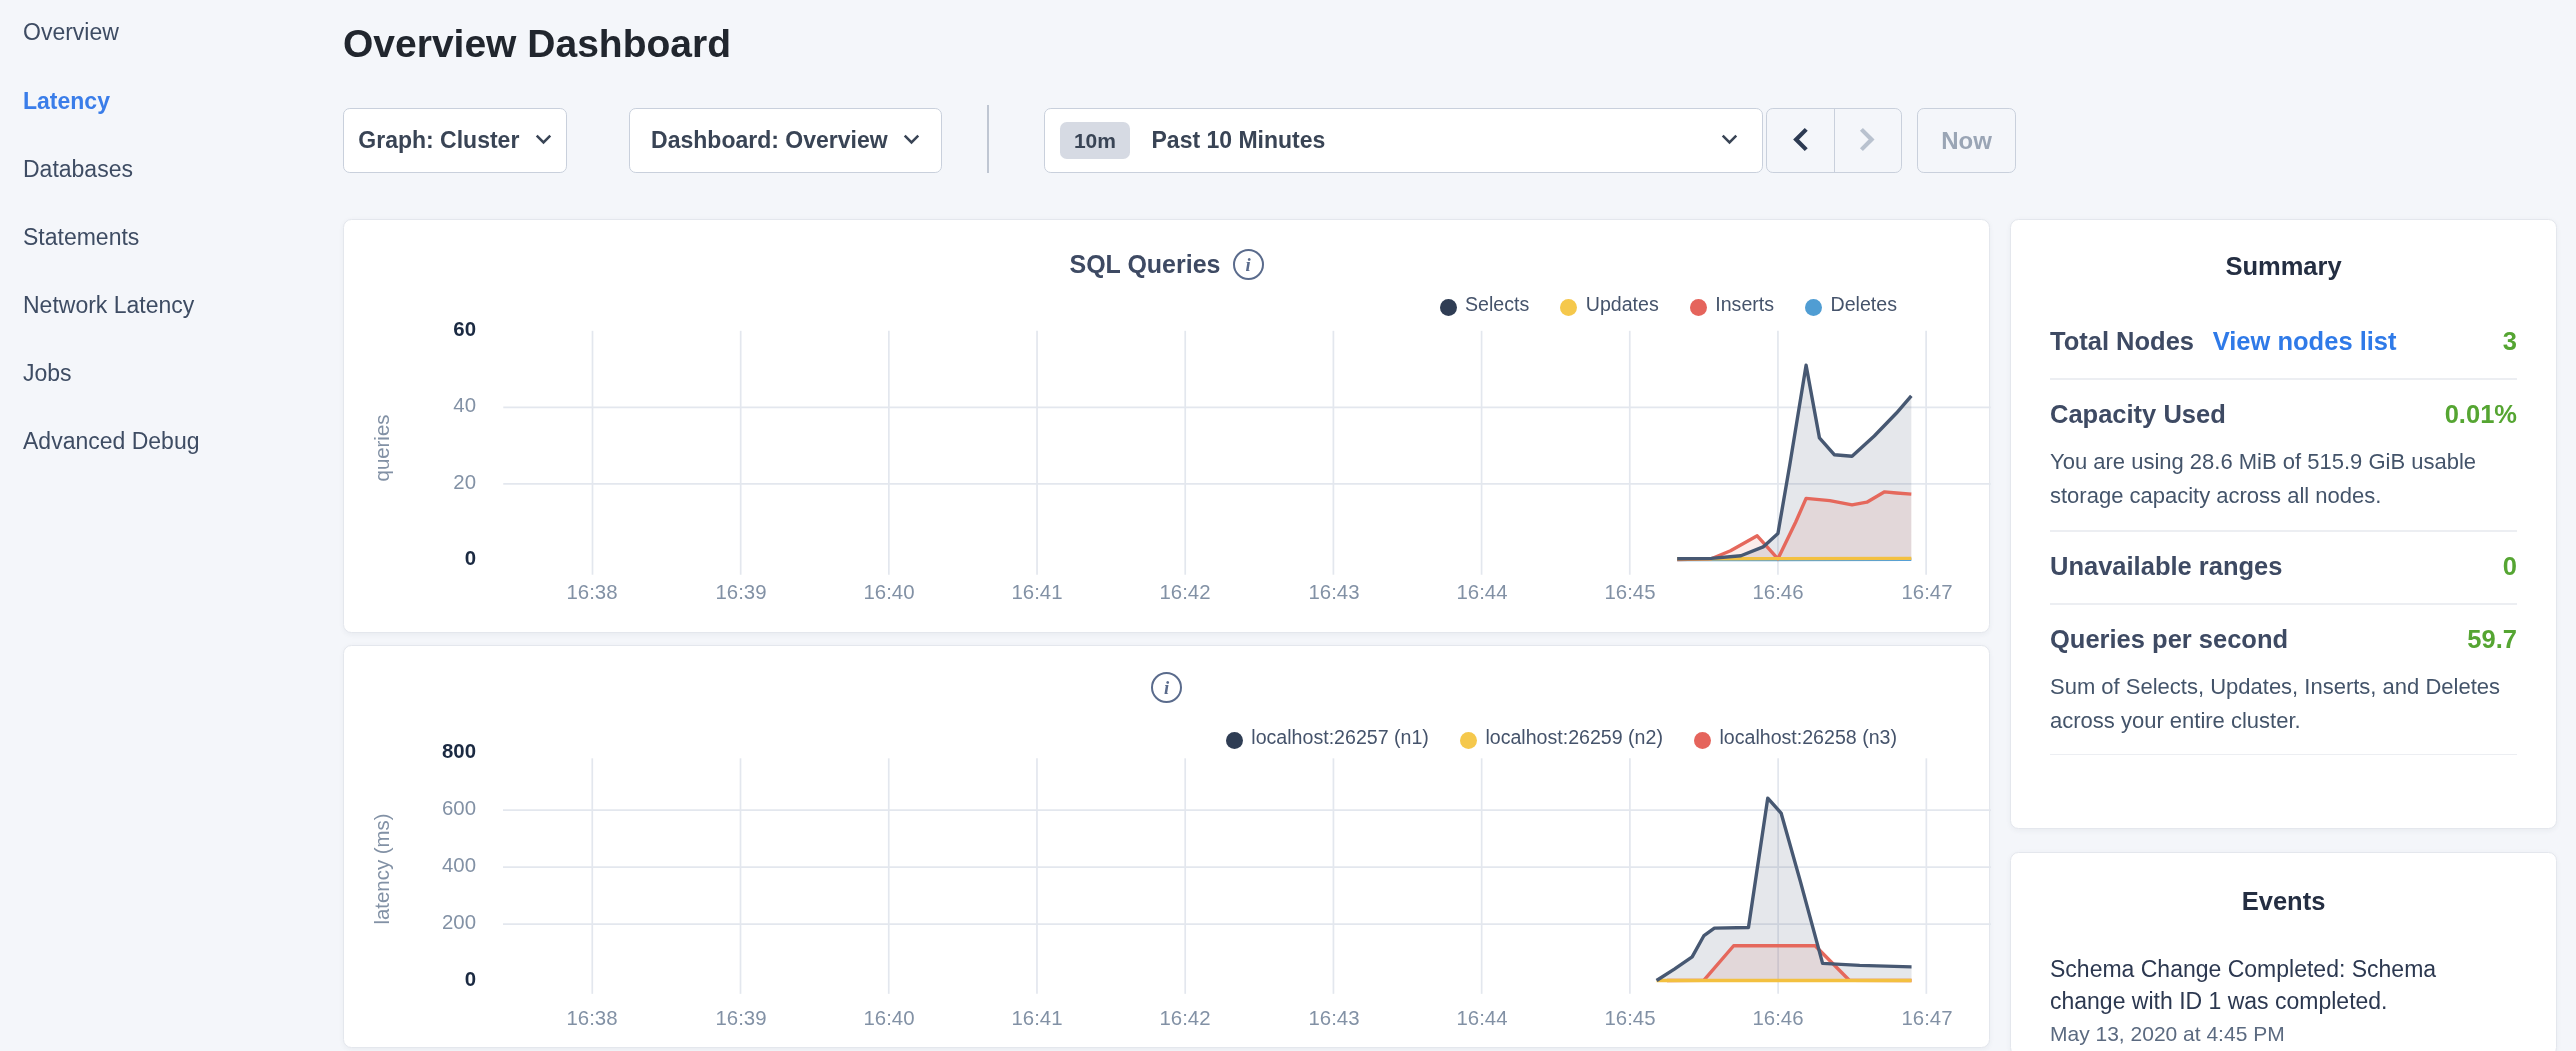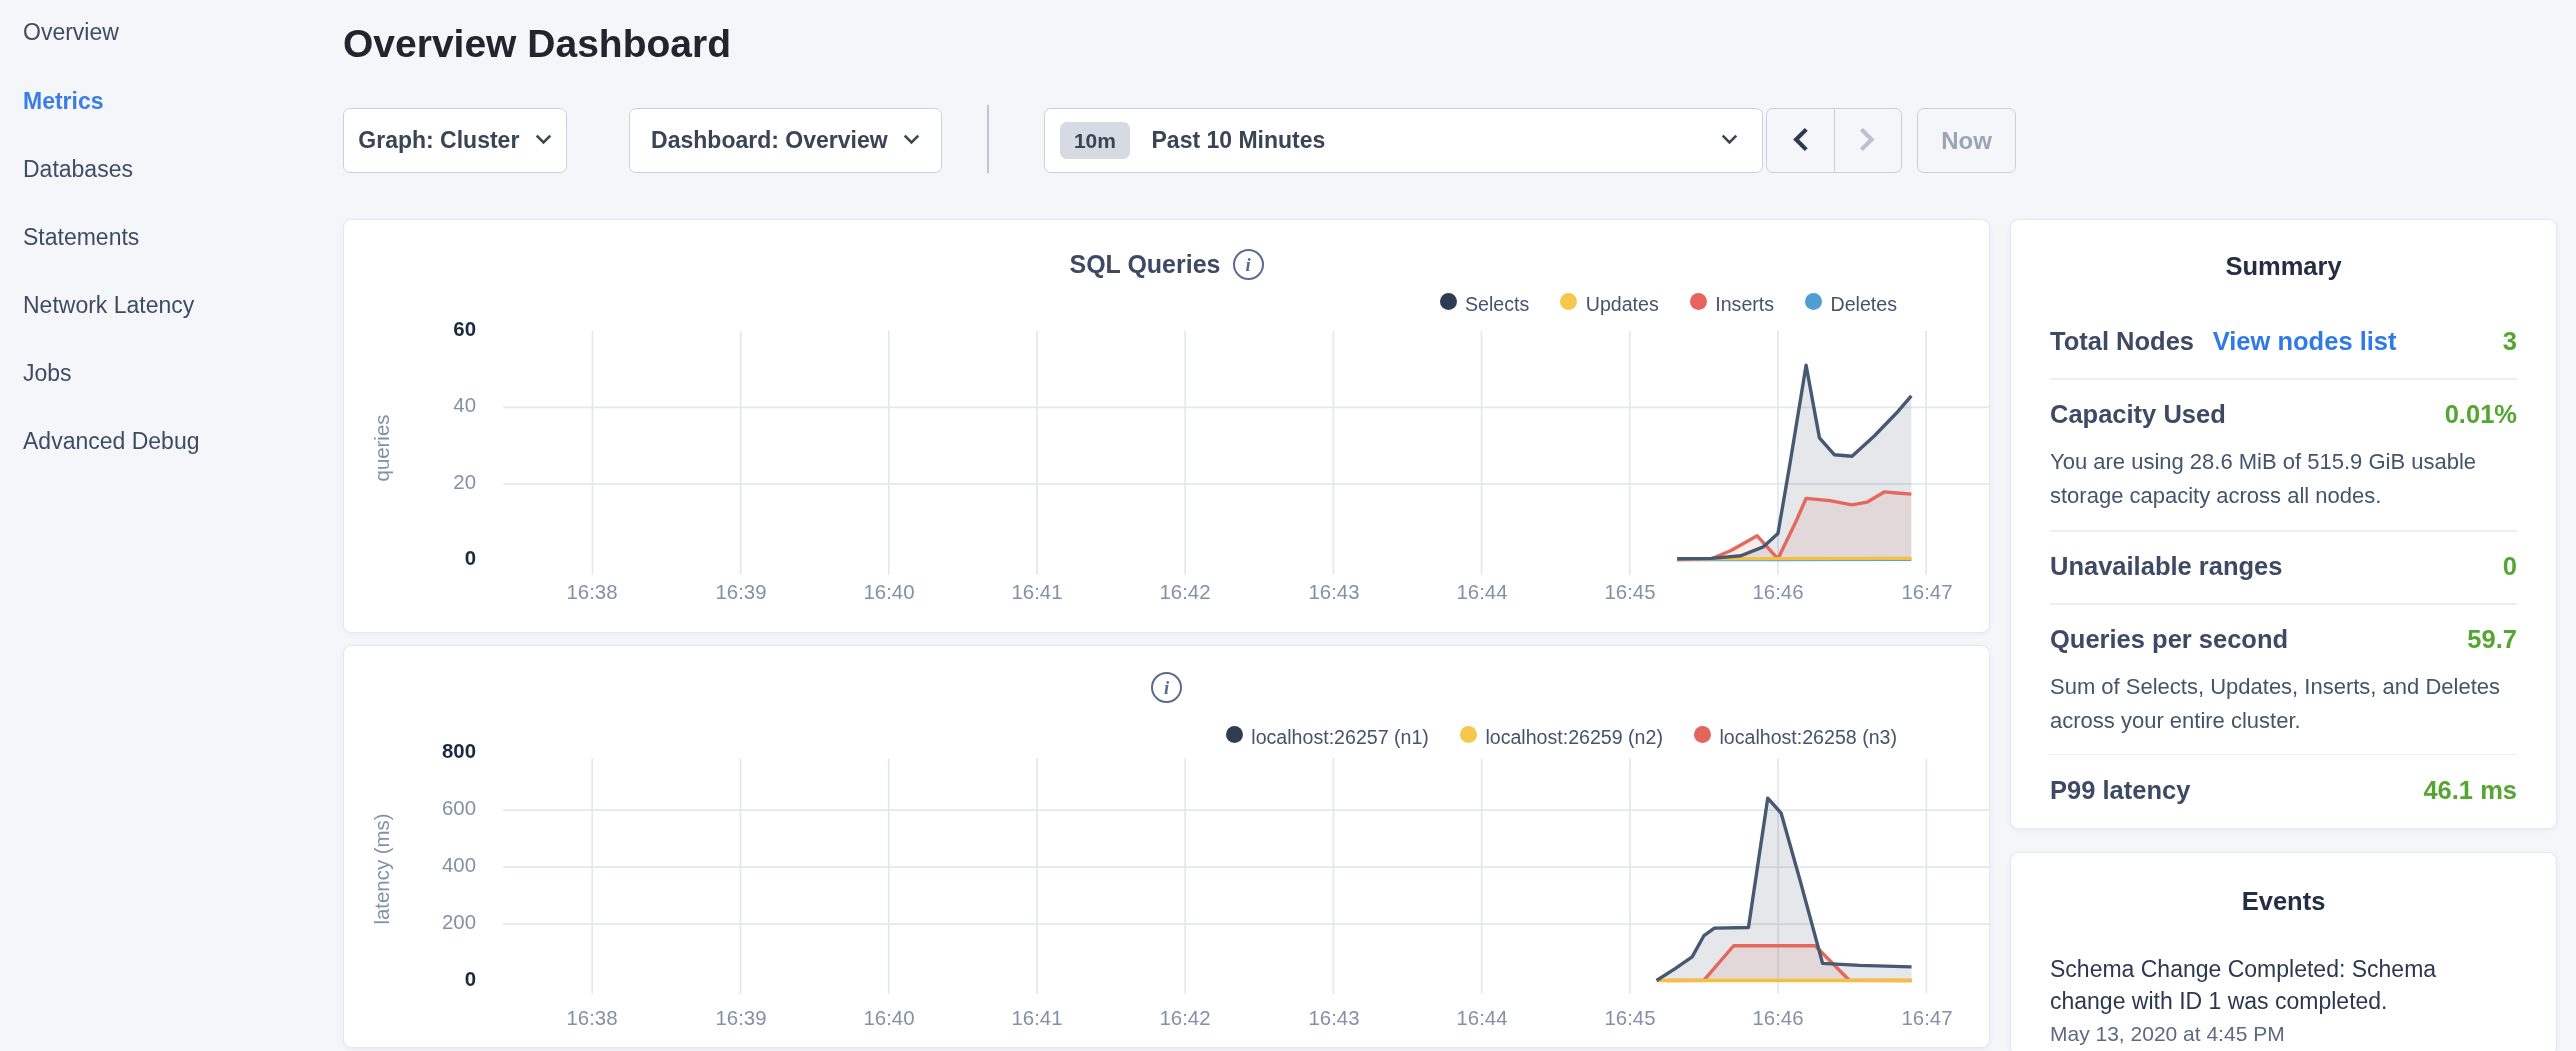--- a/index.html
+++ b/index.html
@@ -39,21 +39,21 @@
   #lat-card { left:343px; top:645px; width:1647px; height:403px; }
   #summary-card { left:2010px; top:219px; width:547px; height:610px; padding:0 39px; overflow:hidden; }
   #events-card  { left:2010px; top:852px; width:547px; height:204px; padding:0 39px; overflow:hidden; }
 
   .chart-title-row { position:absolute; left:0; right:0; display:flex; align-items:center; justify-content:center; gap:12px; }
   .chart-title { font-size:25px; font-weight:bold; color:#3e4a63; }
   .info-icon { width:31px; height:31px; border:2.6px solid #5a6b8c; border-radius:50%; color:#5a6b8c;
                font-size:18.7px; font-weight:bold; font-family:"Liberation Serif", serif; font-style:italic;
                display:flex; align-items:center; justify-content:center; cursor:pointer; }
   .legend { position:absolute; right:92px; display:flex; gap:31px; align-items:center; }
-  .legend-item { display:flex; align-items:flex-start; gap:8.5px; cursor:pointer; }
+  .legend-item { display:flex; align-items:flex-end; gap:8.5px; cursor:pointer; }
   .legend-dot { width:17px; height:17px; border-radius:50%; }
   .legend-label { font-size:19.6px; color:#45536b; }
 
   .ytick, .xtick { position:absolute; font-size:20.4px; color:#8291a5; }
   .ytick { text-align:right; }
   .ytick.strong { color:#1b2a42; font-weight:bold; }
   .xtick { text-align:center; }
   .axis-unit { position:absolute; font-size:20.4px; color:#8291a5; white-space:nowrap;
                transform:translate(-50%,-50%) rotate(-90deg); }
 
@@ -70,21 +70,21 @@
   
   .e-title { margin-top:34px; text-align:center; font-size:25.5px; font-weight:bold; color:#242e42; }
   .e-text { margin-top:37px; font-size:23px; color:#2c3850; line-height:32px; }
   .e-time { margin-top:5.1px; font-size:21px; color:#5b6a80; }
 </style>
 </head>
 <body>
 
 <nav class="sidebar">
   <div class="side-item" style="top:18.7px">Overview</div>
-  <div class="side-item active" style="top:88px">Metrics</div>
+  <div class="side-item active" style="top:88px">Latency</div>
   <div class="side-item" style="top:156px">Databases</div>
   <div class="side-item" style="top:224px">Statements</div>
   <div class="side-item" style="top:292px">Network Latency</div>
   <div class="side-item" style="top:360px">Jobs</div>
   <div class="side-item" style="top:428px">Advanced Debug</div>
 </nav>
 
 <h1 class="page-title">Overview Dashboard</h1>
 
 <div class="ctrl" style="left:343px; width:224px; justify-content:center; gap:15.3px;">
@@ -275,24 +275,20 @@
   </div>
   <div class="s-div mt26"></div>
 
   <div class="s-row mt24">
     <span class="s-label">Queries per second</span>
     <span class="s-value">59.7</span>
   </div>
   <div class="s-desc">Sum of Selects, Updates, Inserts, and Deletes across your entire cluster.</div>
   <div class="s-div mt18"></div>
 
-  <div class="s-row mt24">
-    <span class="s-label">P99 latency</span>
-    <span class="s-value">46.1 ms</span>
-  </div>
 </aside>
 
 <aside class="card" id="events-card">
   <div class="e-title">Events</div>
   <div class="e-text">Schema Change Completed: Schema change with ID 1 was completed.</div>
   <div class="e-time">May 13, 2020 at 4:45 PM</div>
 </aside>
 
 
 </body></html>

